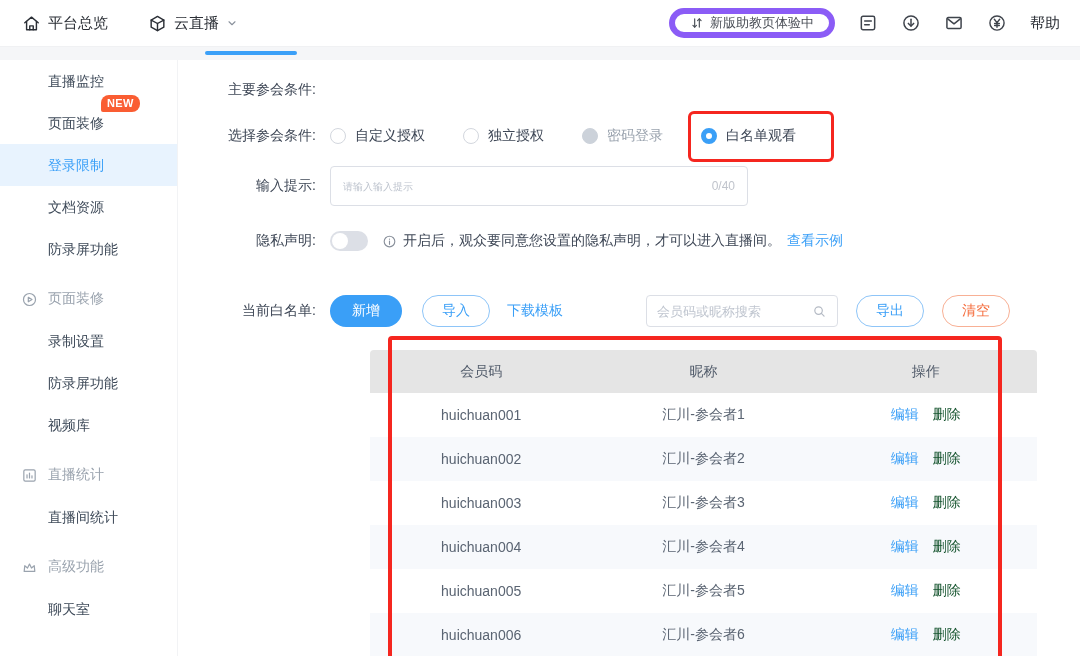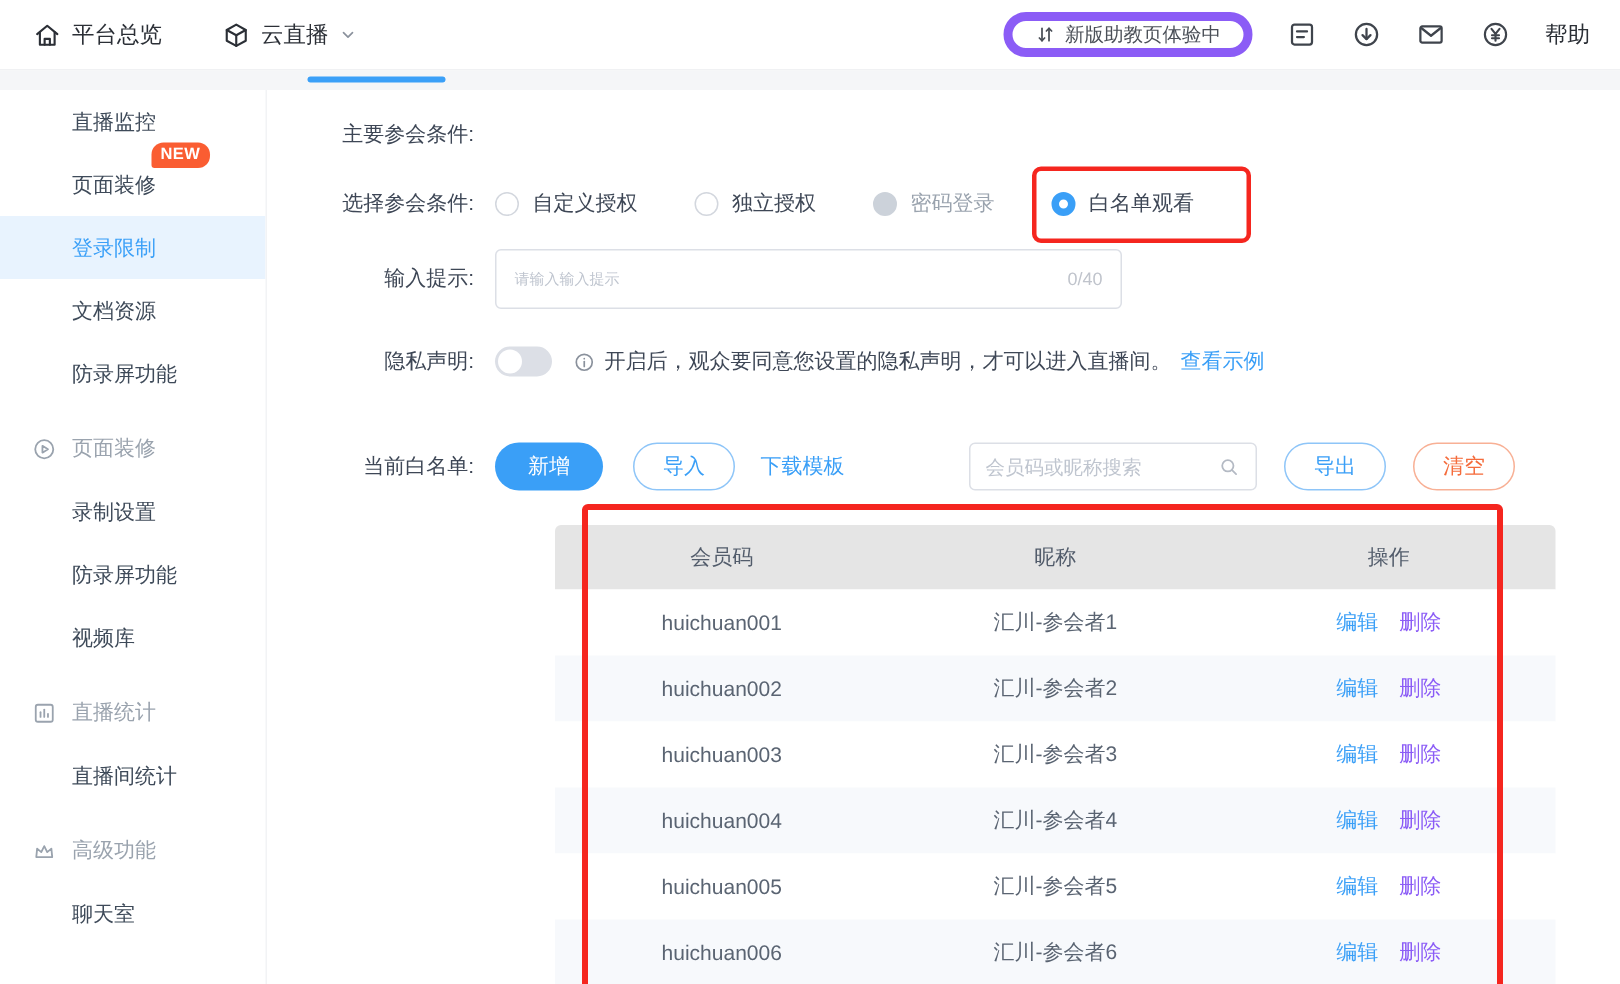--- a/index.html
+++ b/index.html
@@ -94,21 +94,21 @@
   .table-wrap { position:relative; margin-top:23px; margin-left:152px; width:667px; }
   .thead { display:flex; height:43px; background:#e5e5e5; border-radius:4px 4px 0 0; }
   .th { flex:1; display:flex; align-items:center; justify-content:center;
     font-size:14px; color:#525c6b; }
   .trow { display:flex; height:44px; background:#fff; }
   .trow.alt { background:#f7f9fc; }
   .td { flex:1; display:flex; align-items:center; justify-content:center;
     font-size:14px; color:#5a6472; }
   .td-actions { gap:14px; }
   .action-edit { color:#3a9ff7; cursor:pointer; }
-  .action-delete { color:#8b5cf6; cursor:pointer; }
+  .action-delete { color:#14532d; cursor:pointer; }
   .anno-table { position:absolute; left:18px; top:-14px; width:614px; height:325px;
     border:4px solid #f5261f; border-radius:4px; pointer-events:none; }
 </style>
 </head>
 <body>
 
 <div class="page">
 
   <div class="header">
     <div class="hnav">

